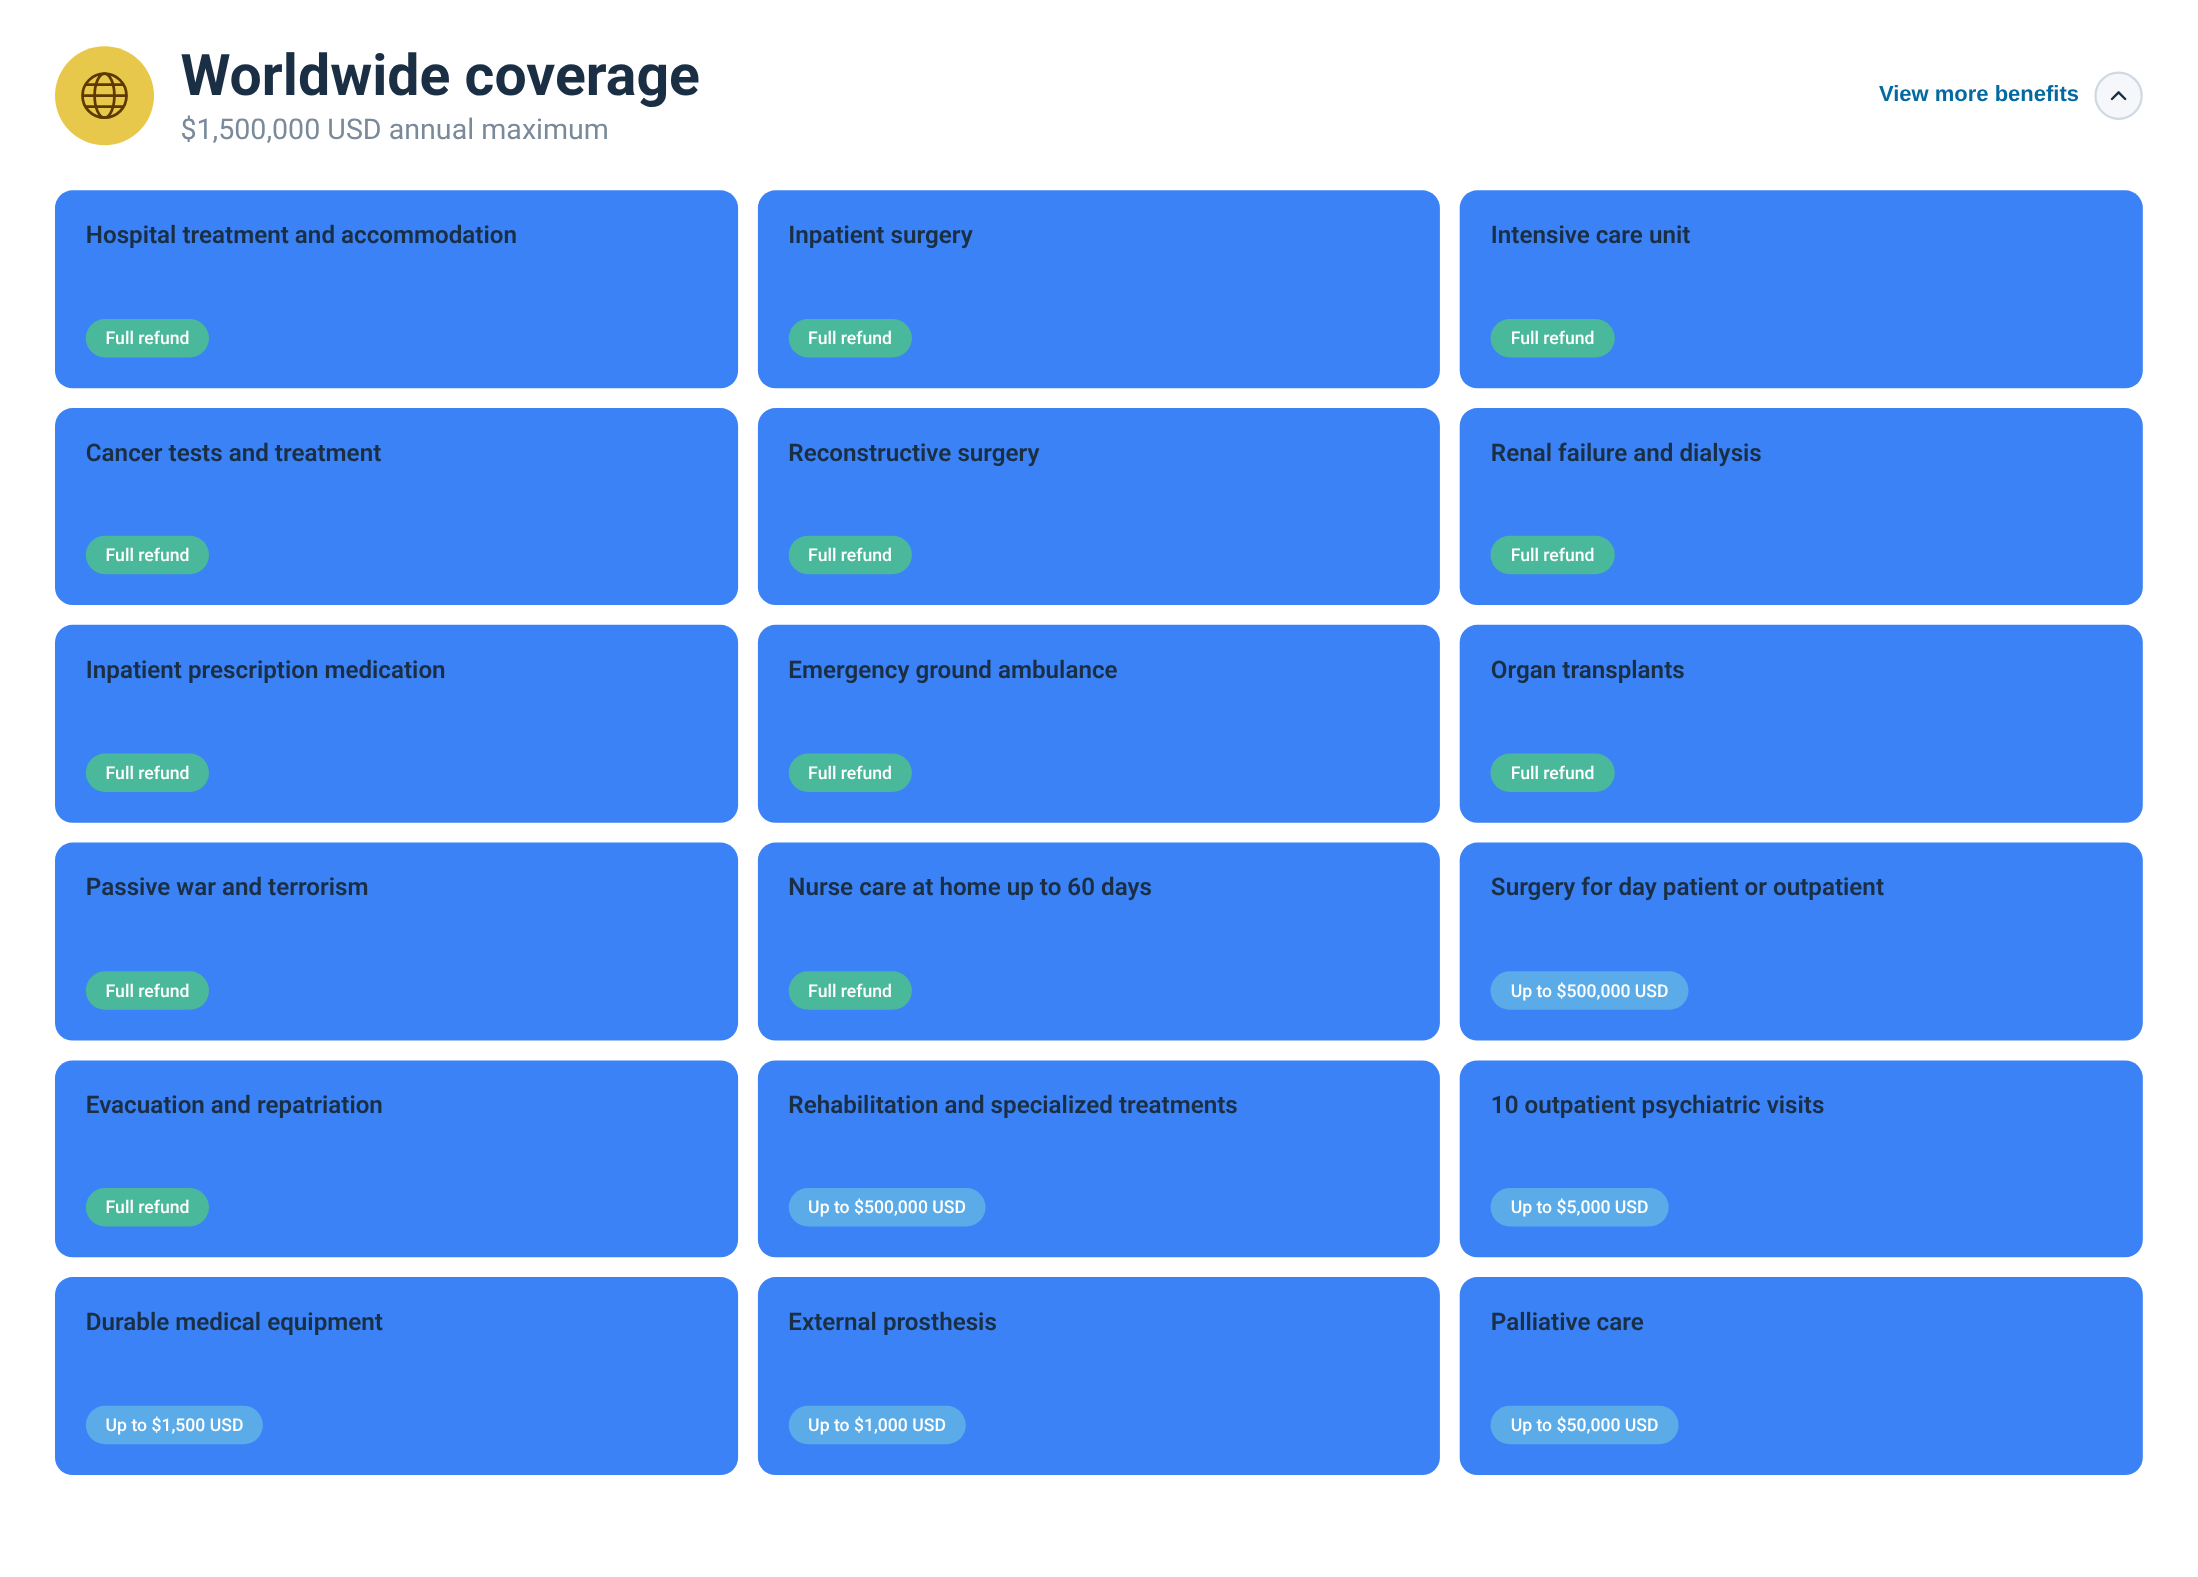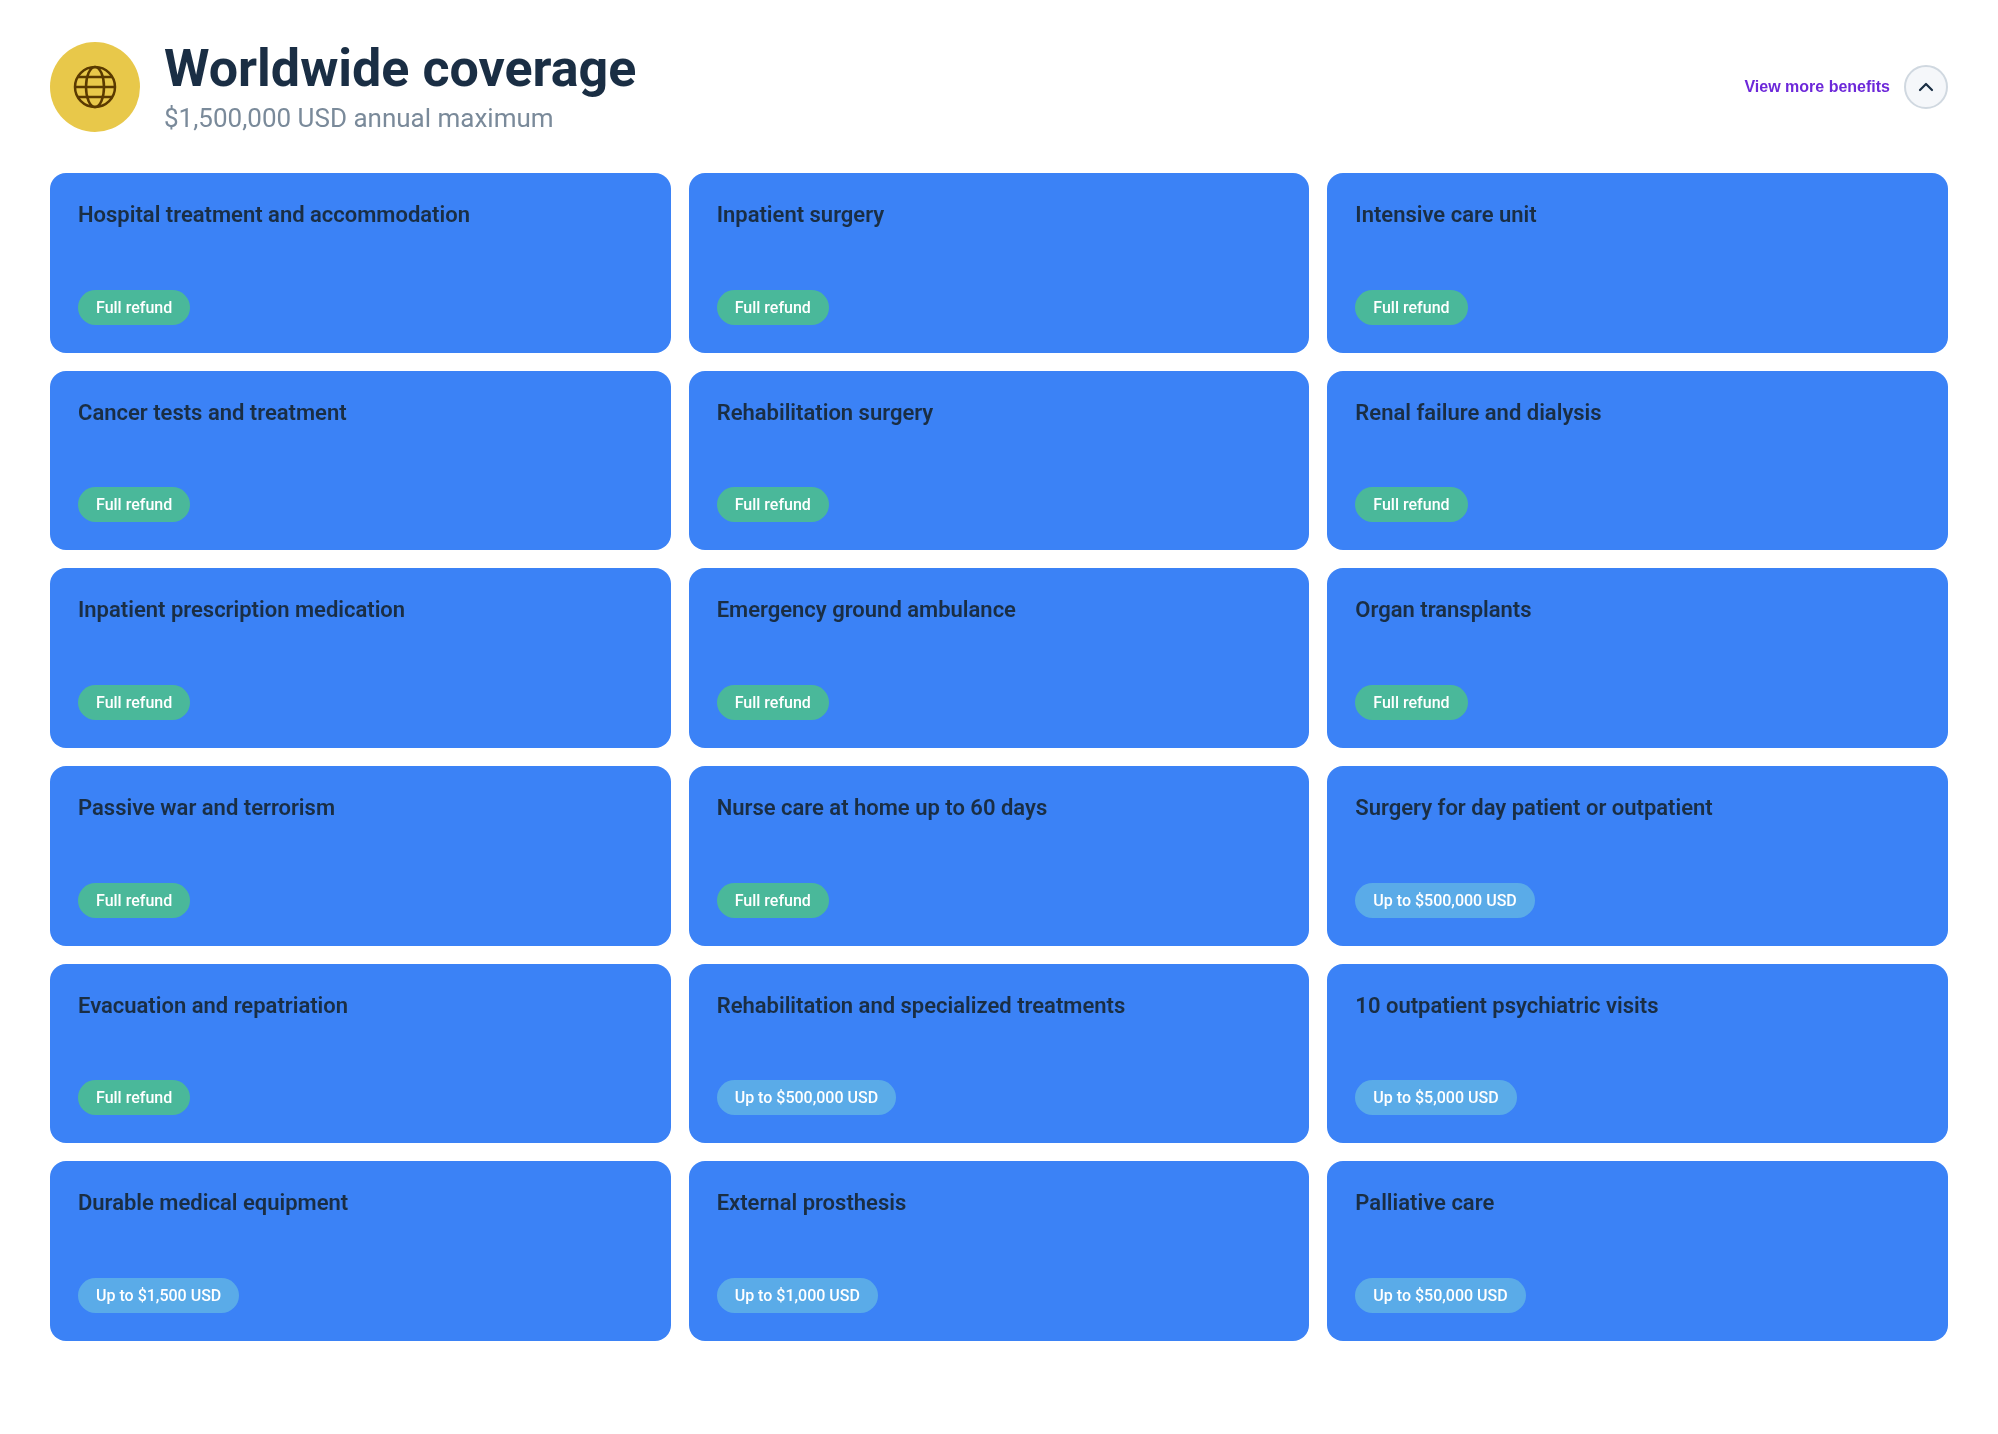--- a/index.html
+++ b/index.html
@@ -58,23 +58,23 @@
       color: #7a8a9a;
       margin-top: 6px;
       font-weight: 400;
     }
 
     .view-more-btn {
       display: flex;
       align-items: center;
       gap: 12px;
       cursor: pointer;
-      font-size: 16px;
+      font-size: 20px;
       font-weight: 600;
-      color: #6d28d9;
+      color: #0369a1;
       background: none;
       border: none;
       padding: 0;
     }
 
     .chevron-btn {
       width: 44px;
       height: 44px;
       border-radius: 50%;
       border: 2px solid #d0d8e0;
@@ -167,21 +167,21 @@
     </div>
     <div class="benefit-card">
       <div class="card-title">Intensive care unit</div>
       <span class="badge badge-green">Full refund</span>
     </div>
     <div class="benefit-card">
       <div class="card-title">Cancer tests and treatment</div>
       <span class="badge badge-green">Full refund</span>
     </div>
     <div class="benefit-card">
-      <div class="card-title">Rehabilitation surgery</div>
+      <div class="card-title">Reconstructive surgery</div>
       <span class="badge badge-green">Full refund</span>
     </div>
     <div class="benefit-card">
       <div class="card-title">Renal failure and dialysis</div>
       <span class="badge badge-green">Full refund</span>
     </div>
     <div class="benefit-card">
       <div class="card-title">Inpatient prescription medication</div>
       <span class="badge badge-green">Full refund</span>
     </div>

